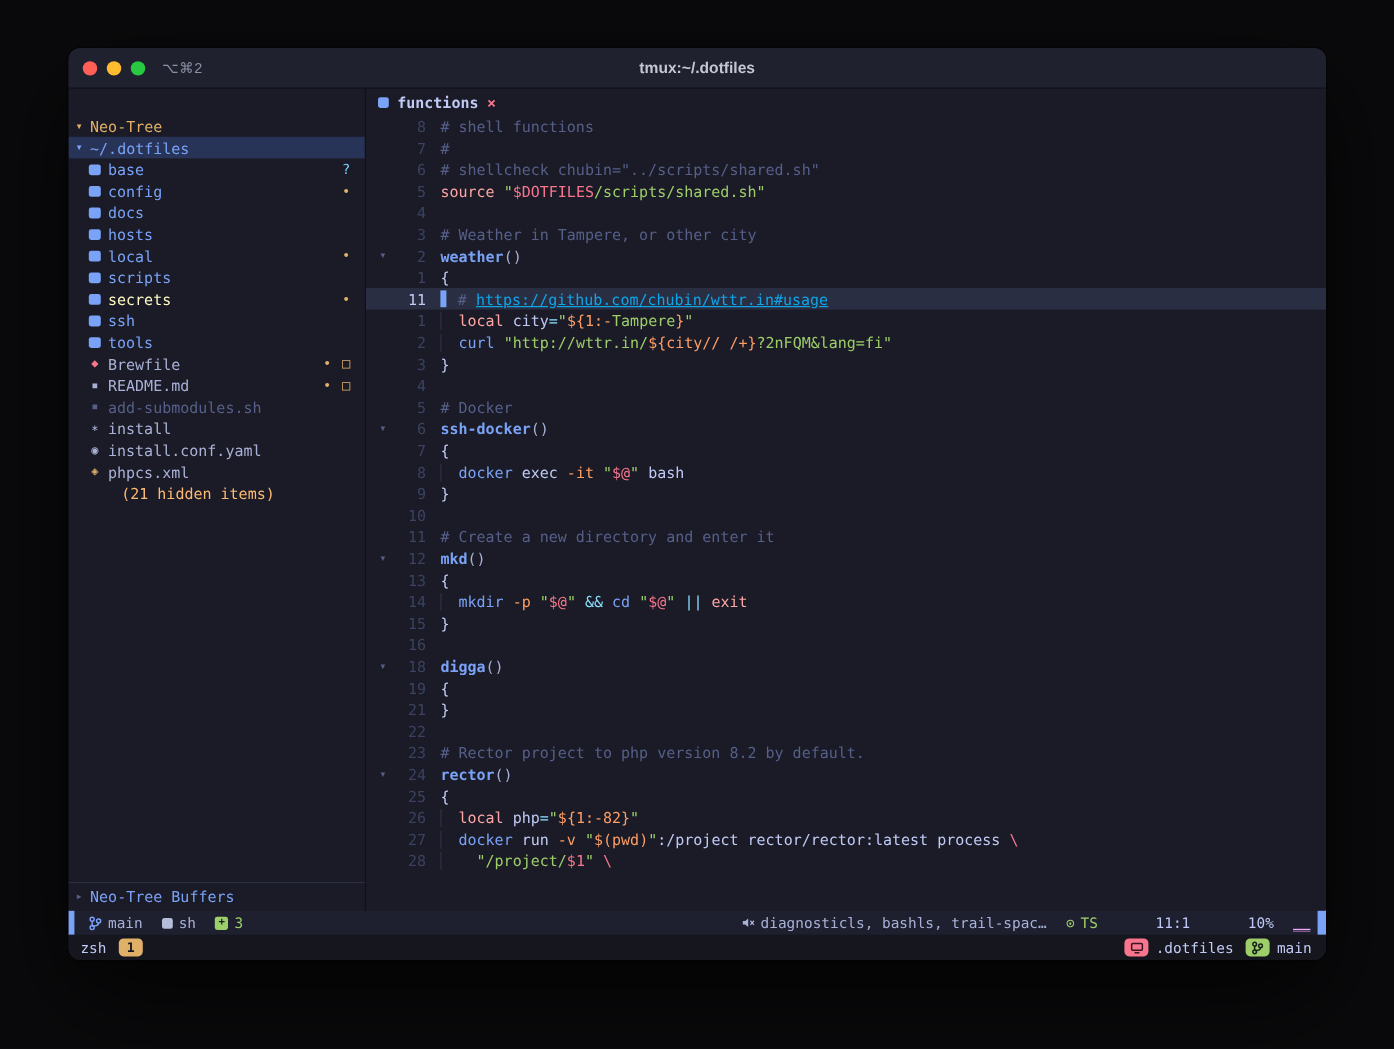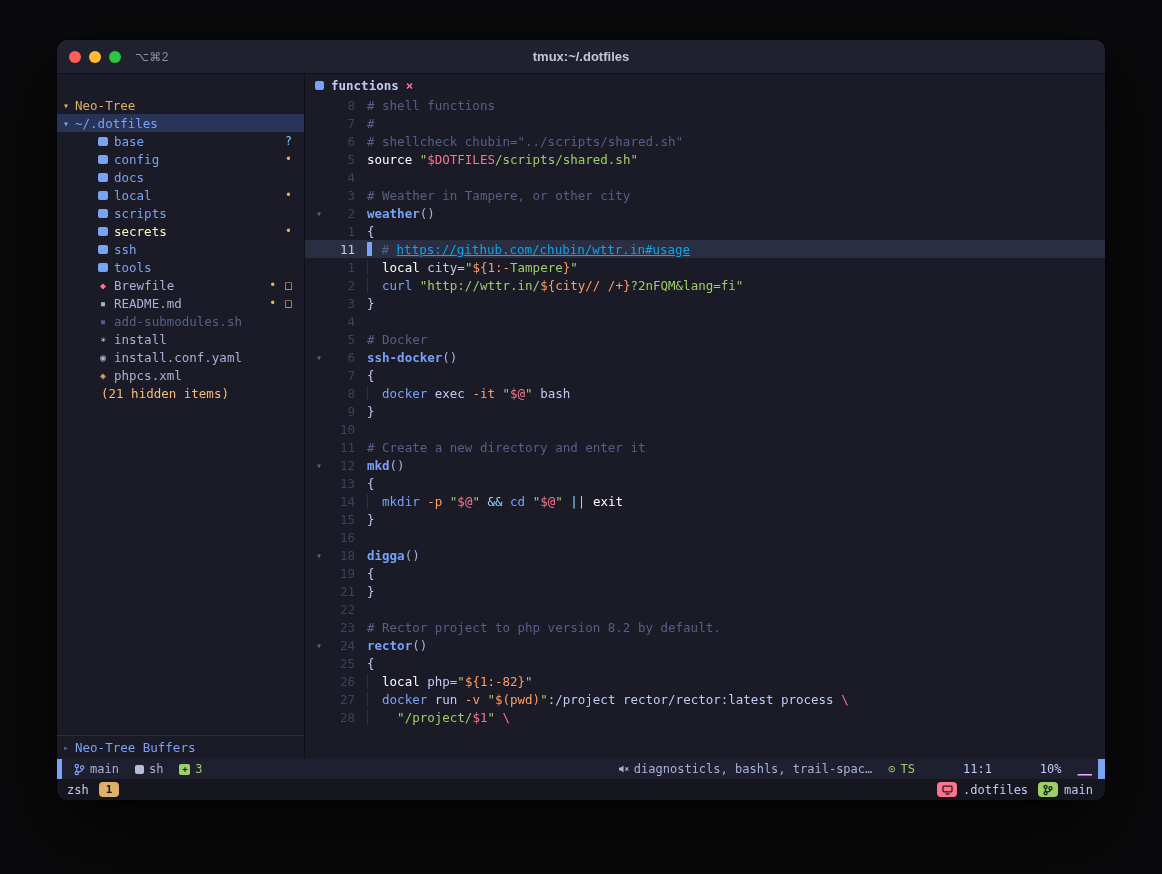--- a/index.html
+++ b/index.html
@@ -32,21 +32,21 @@
     width: 248px; flex: 0 0 auto; border-right: 1px solid #101019;
     display: flex; flex-direction: column; font-size: 12.5px;
   }
   .tree { flex: 1; padding-top: 22px; overflow: hidden; }
   .row { height: 18px; display: flex; align-items: center; padding: 0 12px 0 6px; white-space: nowrap; }
   .row.header { color: #e0af68; }
   .chev { font-size: 10px; margin-right: 6px; }
   .row.header .chev { color: #e0af68; }
   .row.root { background: #283457; color: #7aa2f7; }
   .row.root .chev { color: #7aa2f7; }
-  .row.item { padding-left: 41px; }
+  .row.item { padding-left: 17px; }
   .fbox { width: 10px; height: 9px; background: #7aa2f7; border-radius: 2px; margin-right: 6px; flex: 0 0 auto; }
   .ficon { width: 10px; margin-right: 6px; font-size: 10px; text-align: center; flex: 0 0 auto; }
   .badges { margin-left: auto; display: flex; gap: 9px; font-size: 11.5px; }
   .row.hidden-note { color: #fdba74; padding-left: 44px; }
   .buffers {
     height: 24px; flex: 0 0 auto; border-top: 1px solid #292e42;
     display: flex; align-items: center; color: #7aa2f7; padding-left: 6px;
   }
   .buffers .chev { color: #565f89; }
   
@@ -58,21 +58,21 @@
   .tab-close { color: #f7768e; margin-left: 7px; font-weight: bold; }
   #editor-lines { flex: 1; overflow: hidden; }
   .eline { height: 18px; display: flex; align-items: center; white-space: pre; }
   .eline.cur { background: #292e42; }
   .foldcol { width: 16px; margin-left: 6px; text-align: center; color: #565f89; font-size: 10px; flex: 0 0 auto; }
   .lnum { width: 28px; text-align: right; color: #3b4261; flex: 0 0 auto; }
   .cur .lnum { color: #c0caf5; }
   .codeln { margin-left: 12px; white-space: pre; }
   .t-cm  { color: #565f89; }
   .t-cmu { color: #0ea5e9; text-decoration: underline; }
-  .t-kw  { color: #ffffff; text-align: right; }
+  .t-kw  { color: #fca5a5; text-align: right; }
   .t-cmd { color: #7aa2f7; }
   .t-fn  { color: #7aa2f7; font-weight: bold; }
   .t-punc{ color: #a9b1d6; }
   .t-str { color: #9ece6a; }
   .t-var { color: #f7768e; }
   .t-exp { color: #ff9e64; }
   .t-flag{ color: #ff9e64; }
   .t-op  { color: #89ddff; }
   .t-txt { color: #c0caf5; }
   .t-esc { color: #f7768e; }
@@ -144,20 +144,25 @@
             <div class="row item">
               <span class="fbox"></span>
               <span class="flabel" style="color: rgb(122, 162, 247);">config</span>
               <span class="badges">
                 <span style="color: rgb(224, 175, 104);">•</span>
               </span>
             </div>
             <div class="row item">
               <span class="fbox"></span>
               <span class="flabel" style="color: rgb(122, 162, 247);">docs</span>
+              <span class="badges"></span>
+            </div>
+            <div class="row item">
+              <span class="fbox"></span>
+              <span class="flabel" style="color: rgb(122, 162, 247);">hosts</span>
               <span class="badges"></span>
             </div>
             <div class="row item">
               <span class="fbox"></span>
               <span class="flabel" style="color: rgb(122, 162, 247);">local</span>
               <span class="badges">
                 <span style="color: rgb(224, 175, 104);">•</span>
               </span>
             </div>
             <div class="row item">

